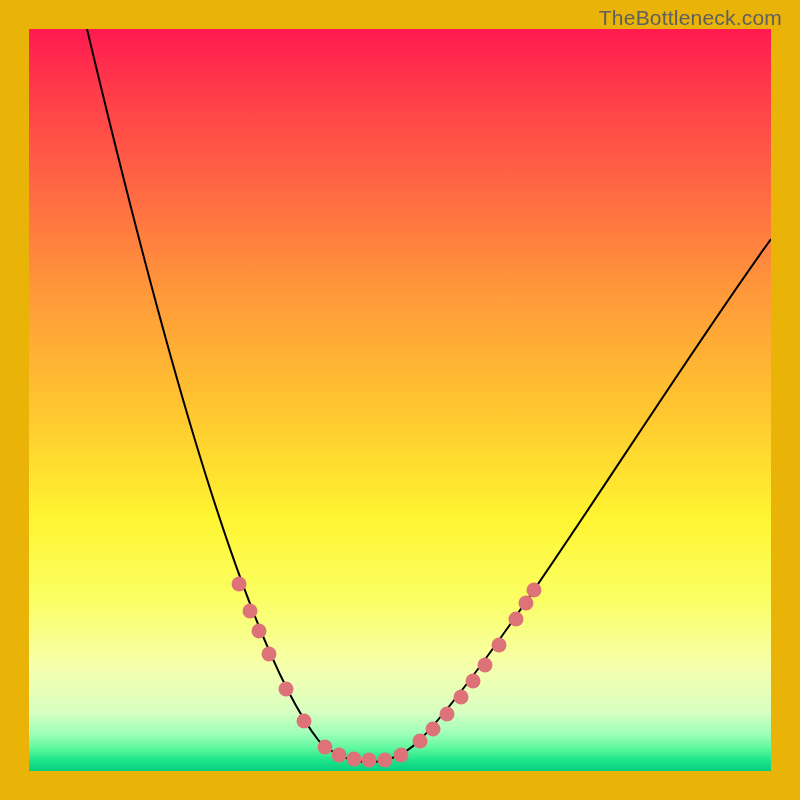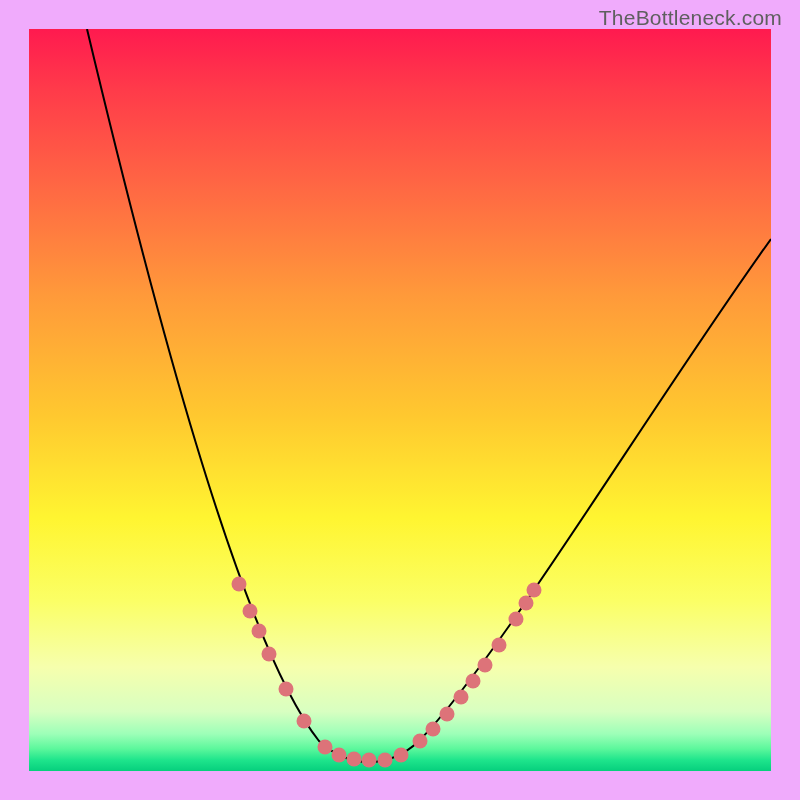--- a/index.html
+++ b/index.html
@@ -8,21 +8,21 @@
     width: 800px;
     height: 800px;
     background: #000;
     overflow: hidden;
     font-family: Arial, Helvetica, sans-serif;
   }
   .frame {
     position: relative;
     width: 800px;
     height: 800px;
-    background: #f0abfc;
+    background: #eab308;
   }
   .plot-area {
     position: absolute;
     left: 29px;
     top: 29px;
     width: 742px;
     height: 742px;
     
     background: linear-gradient(
       to bottom,

